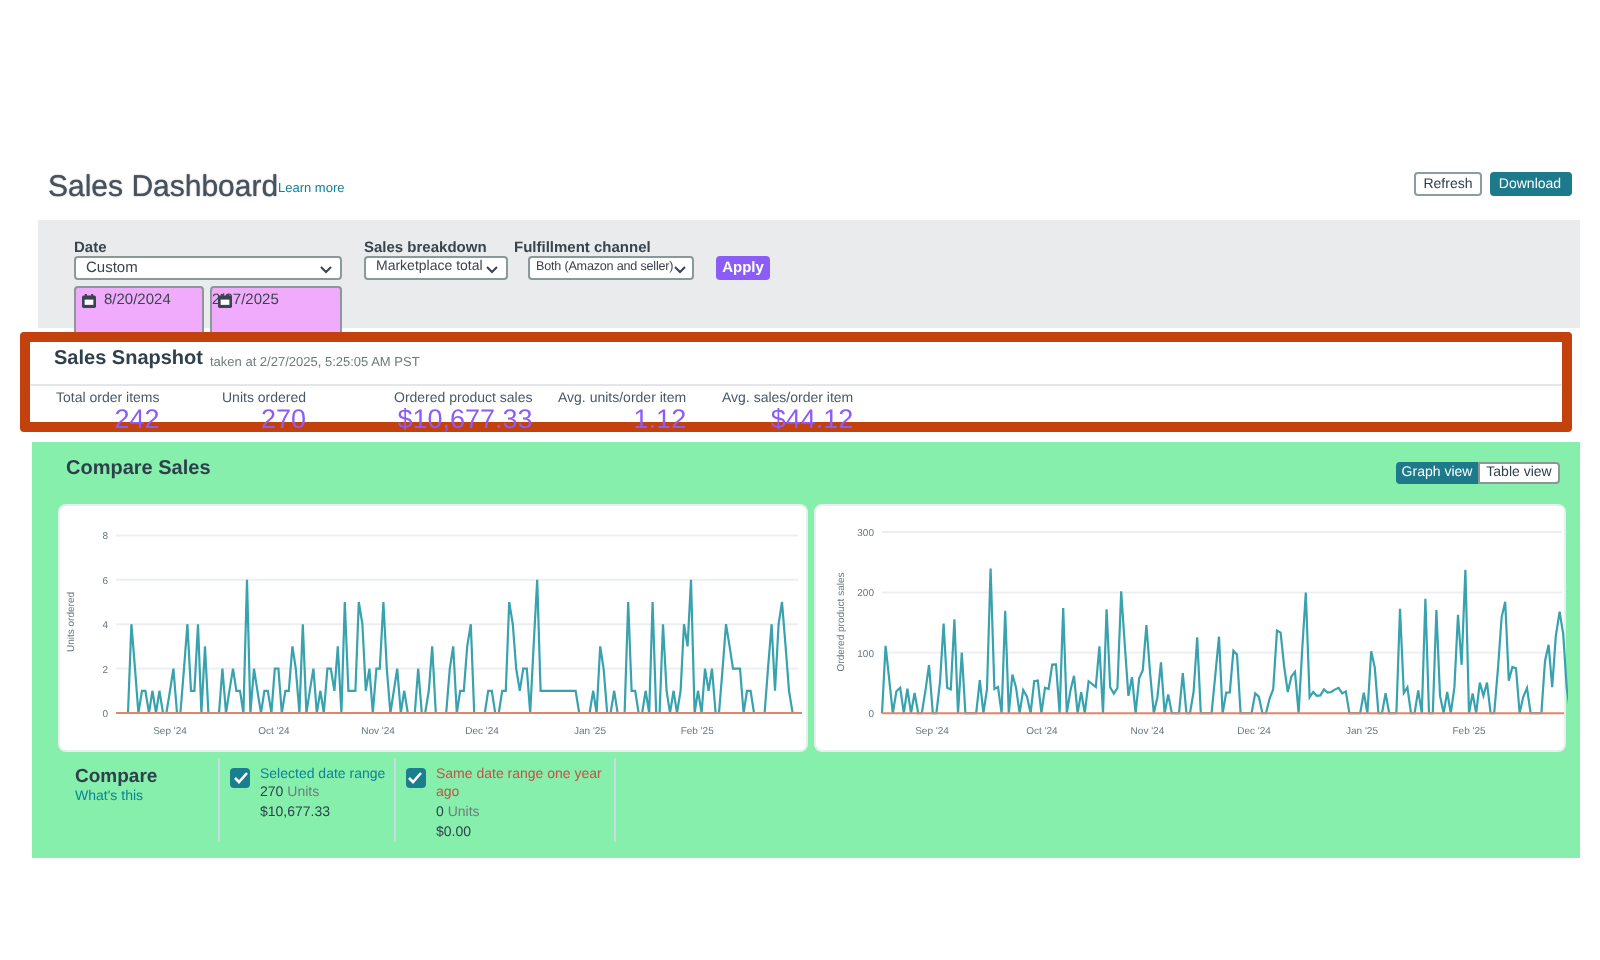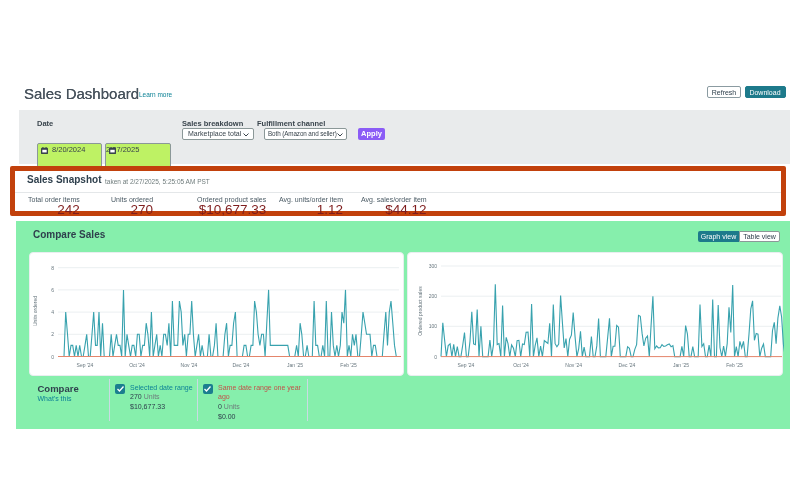--- a/index.html
+++ b/index.html
@@ -11,32 +11,32 @@
 #learnmore { left:139px; top:90.5px; font-size:6.5px; color:#0d8296; }
 .topbtn { top:85.5px; height:12.5px; font-size:7px; border-radius:2px; text-align:center; line-height:11px; }
 #refresh { left:707px; width:34px; background:#fff; border:1px solid #8b9ba1; color:#2f404d; }
 #download { left:744.5px; width:41px; background:#1d7a8b; color:#fff; border:1px solid #1d7a8b; }
 
 
 #fpanel { left:19px; top:110px; width:771px; height:54px; background:#e9ebec; }
 .flabel { position:absolute; font-size:7.5px; font-weight:700; color:#39444c; top:9px; }
 .fselect { position:absolute; top:18px; height:11.5px; background:#fff; border:1px solid #8b9898; border-radius:2px; font-size:7.5px; color:#39444c; line-height:9.5px; padding-left:5px; white-space:nowrap; overflow:hidden; }
 .chev { position:absolute; right:4px; top:3.5px; width:6px; height:4px; }
-.dinput { position:absolute; top:33px; height:29px; background:#bef264; border:1px solid #8b9898; border-radius:2px; font-size:7.5px; color:#39444c; line-height:11px; white-space:nowrap; }
+.dinput { position:absolute; top:33px; height:29px; background:#f0abfc; border:1px solid #8b9898; border-radius:2px; font-size:7.5px; color:#39444c; line-height:11px; white-space:nowrap; }
 .calicon { position:absolute; left:3px; top:2.5px; width:7px; height:7px; }
 #apply { position:absolute; left:339px; top:18px; width:27px; height:11.5px; background:#8b5cf6; color:#fff; font-size:7.5px; font-weight:600; border-radius:2px; text-align:center; line-height:11.5px; }
 
 
 #snap { left:10px; top:166px; width:776px; height:50px; background:#fff; border:5px solid #c2410c; border-radius:2px;text-align:right; }
 #snaptitle { position:absolute; left:12px; top:3px; font-size:10px; font-weight:700; color:#2f404d; }
 #takenat { position:absolute; left:90px; top:7px; font-size:6.5px; color:#6f7c7c; }
 #snapdiv { position:absolute; left:0; top:20.5px; width:100%; height:1px; background:#e4e7e9; }
 .stat { position:absolute; top:25px; }
 .statlabel { font-size:7px; color:#4a5a64; display:block; }
-.statval { font-size:13.5px; font-weight:500; color:#7f1d1d; display:block; margin-top:-1px; }
+.statval { font-size:13.5px; font-weight:500; color:#8b5cf6; display:block; margin-top:-1px; }
 
 
 #bluebox { left:16px; top:221px; width:774px; height:208px; background:#86efac; }
 #cmptitle { position:absolute; left:17px; top:7.5px; font-size:10px; font-weight:700; color:#2f404d; }
 #gview { position:absolute; left:682px; top:9.5px; width:41px; height:11px; background:#1d7a8b; color:#fff; font-size:7px; border-radius:2px 0 0 2px; text-align:center; line-height:11px; }
 #tview { position:absolute; left:723px; top:9.5px; width:41px; height:11px; background:#fff; color:#2f404d; font-size:7px; border:1px solid #8b9898; border-radius:0 2px 2px 0; text-align:center; line-height:9.5px; }
 .chartcard { position:absolute; top:31px; height:124px; background:#fff; border:1px solid #e9eef0; border-radius:4px; }
 #lcard { left:13px; width:375px; }
 #rcard { left:391px; width:376px; }
 
@@ -54,20 +54,25 @@
 </style>
 </head>
 <body>
 <div class="abs" id="title">Sales Dashboard</div>
 <div class="abs" id="learnmore">Learn more</div>
 <div class="abs topbtn" id="refresh">Refresh</div>
 <div class="abs topbtn" id="download">Download</div>
 
 <div class="abs" id="fpanel">
   <div class="flabel" style="left:18px;">Date</div>
+  <div class="fselect" style="left:18px; width:134px;">Custom
+    <svg class="chev" viewBox="0 0 6 4">
+        <path d="M0.5 0.5 L3 3 L5.5 0.5" stroke="#39444c" stroke-width="1" fill="none"></path>
+      </svg>
+  </div>
   <div class="dinput" style="left:18px; width:65px; padding-left:14px;">8/20/2024
     <svg class="calicon" viewBox="0 0 8 8">
         <rect x="0" y="0.8" width="8" height="7.2" rx="1" fill="#39444c"></rect>
         <rect x="1.6" y="0" width="1.2" height="2" fill="#39444c"></rect>
         <rect x="5.2" y="0" width="1.2" height="2" fill="#39444c"></rect>
         <rect x="1.5" y="3.2" width="5" height="3" fill="#fff"></rect>
       </svg>
   </div>
   <div class="dinput" style="left:86px; width:66px; ">2/27/2025
     <svg class="calicon" viewBox="0 0 8 8">

